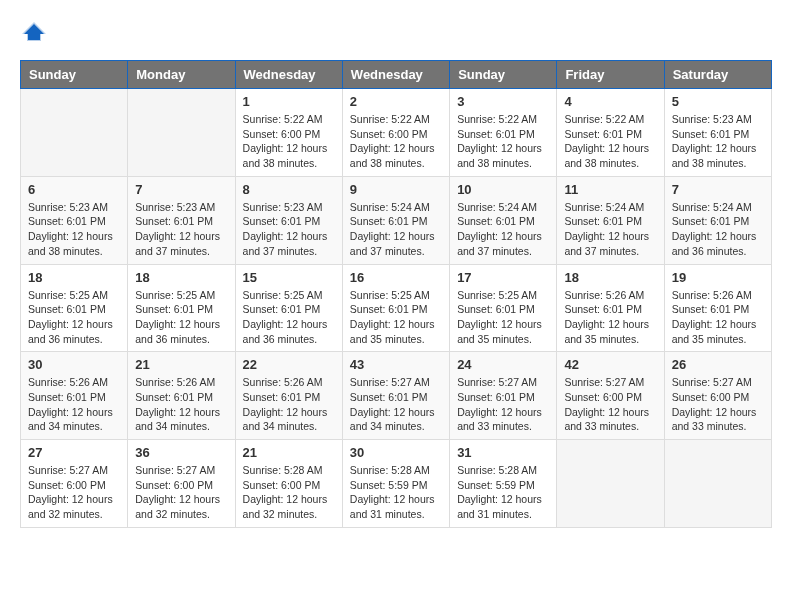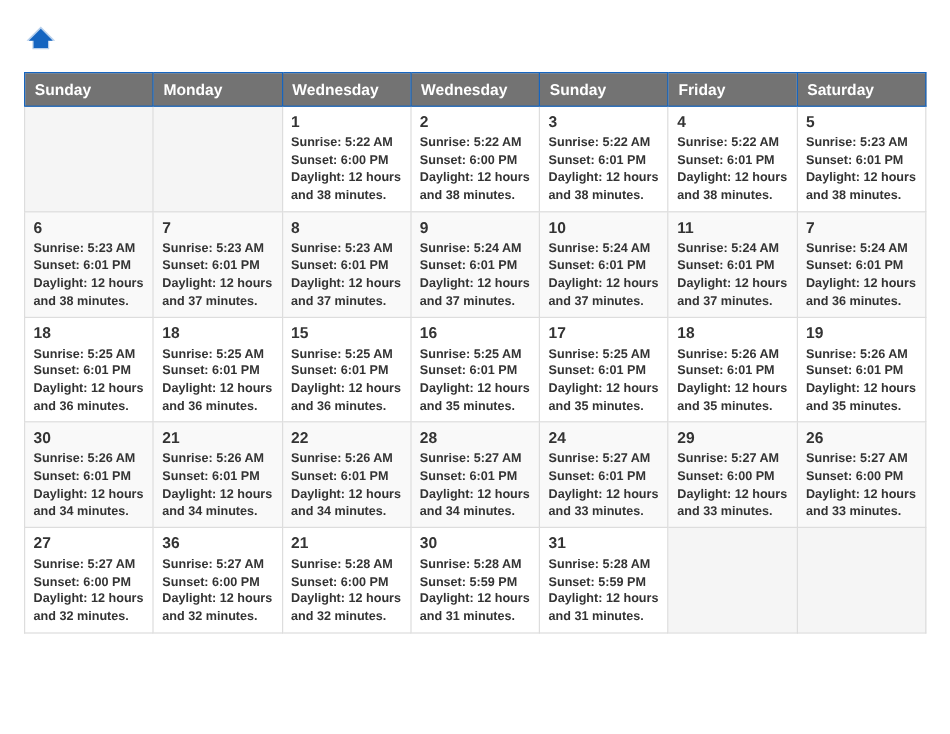--- a/index.html
+++ b/index.html
@@ -81,21 +81,20 @@
     .day-number {
       font-weight: bold;
       font-size: 13px;
       display: block;
       margin-bottom: 3px;
     }
     .day-info {
       font-size: 10.5px;
       line-height: 1.4;
       color: #333;
-      font-weight: bold;
     }
     .empty-cell {
       background: #f5f5f5 !important;
     }
   </style>
 </head>
 <body>
 
 <div class="header">
   <div class="logo">
@@ -218,29 +217,29 @@
         </td>
         <td>
           <span class="day-number">21</span>
           <div class="day-info">Sunrise: 5:26 AM<br>Sunset: 6:01 PM<br>Daylight: 12 hours and 34 minutes.</div>
         </td>
         <td>
           <span class="day-number">22</span>
           <div class="day-info">Sunrise: 5:26 AM<br>Sunset: 6:01 PM<br>Daylight: 12 hours and 34 minutes.</div>
         </td>
         <td>
-          <span class="day-number">28</span>
+          <span class="day-number">43</span>
           <div class="day-info">Sunrise: 5:27 AM<br>Sunset: 6:01 PM<br>Daylight: 12 hours and 34 minutes.</div>
         </td>
         <td>
           <span class="day-number">24</span>
           <div class="day-info">Sunrise: 5:27 AM<br>Sunset: 6:01 PM<br>Daylight: 12 hours and 33 minutes.</div>
         </td>
         <td>
-          <span class="day-number">29</span>
+          <span class="day-number">42</span>
           <div class="day-info">Sunrise: 5:27 AM<br>Sunset: 6:00 PM<br>Daylight: 12 hours and 33 minutes.</div>
         </td>
         <td>
           <span class="day-number">26</span>
           <div class="day-info">Sunrise: 5:27 AM<br>Sunset: 6:00 PM<br>Daylight: 12 hours and 33 minutes.</div>
         </td>
       </tr>
       <tr>
         <td>
           <span class="day-number">27</span>

